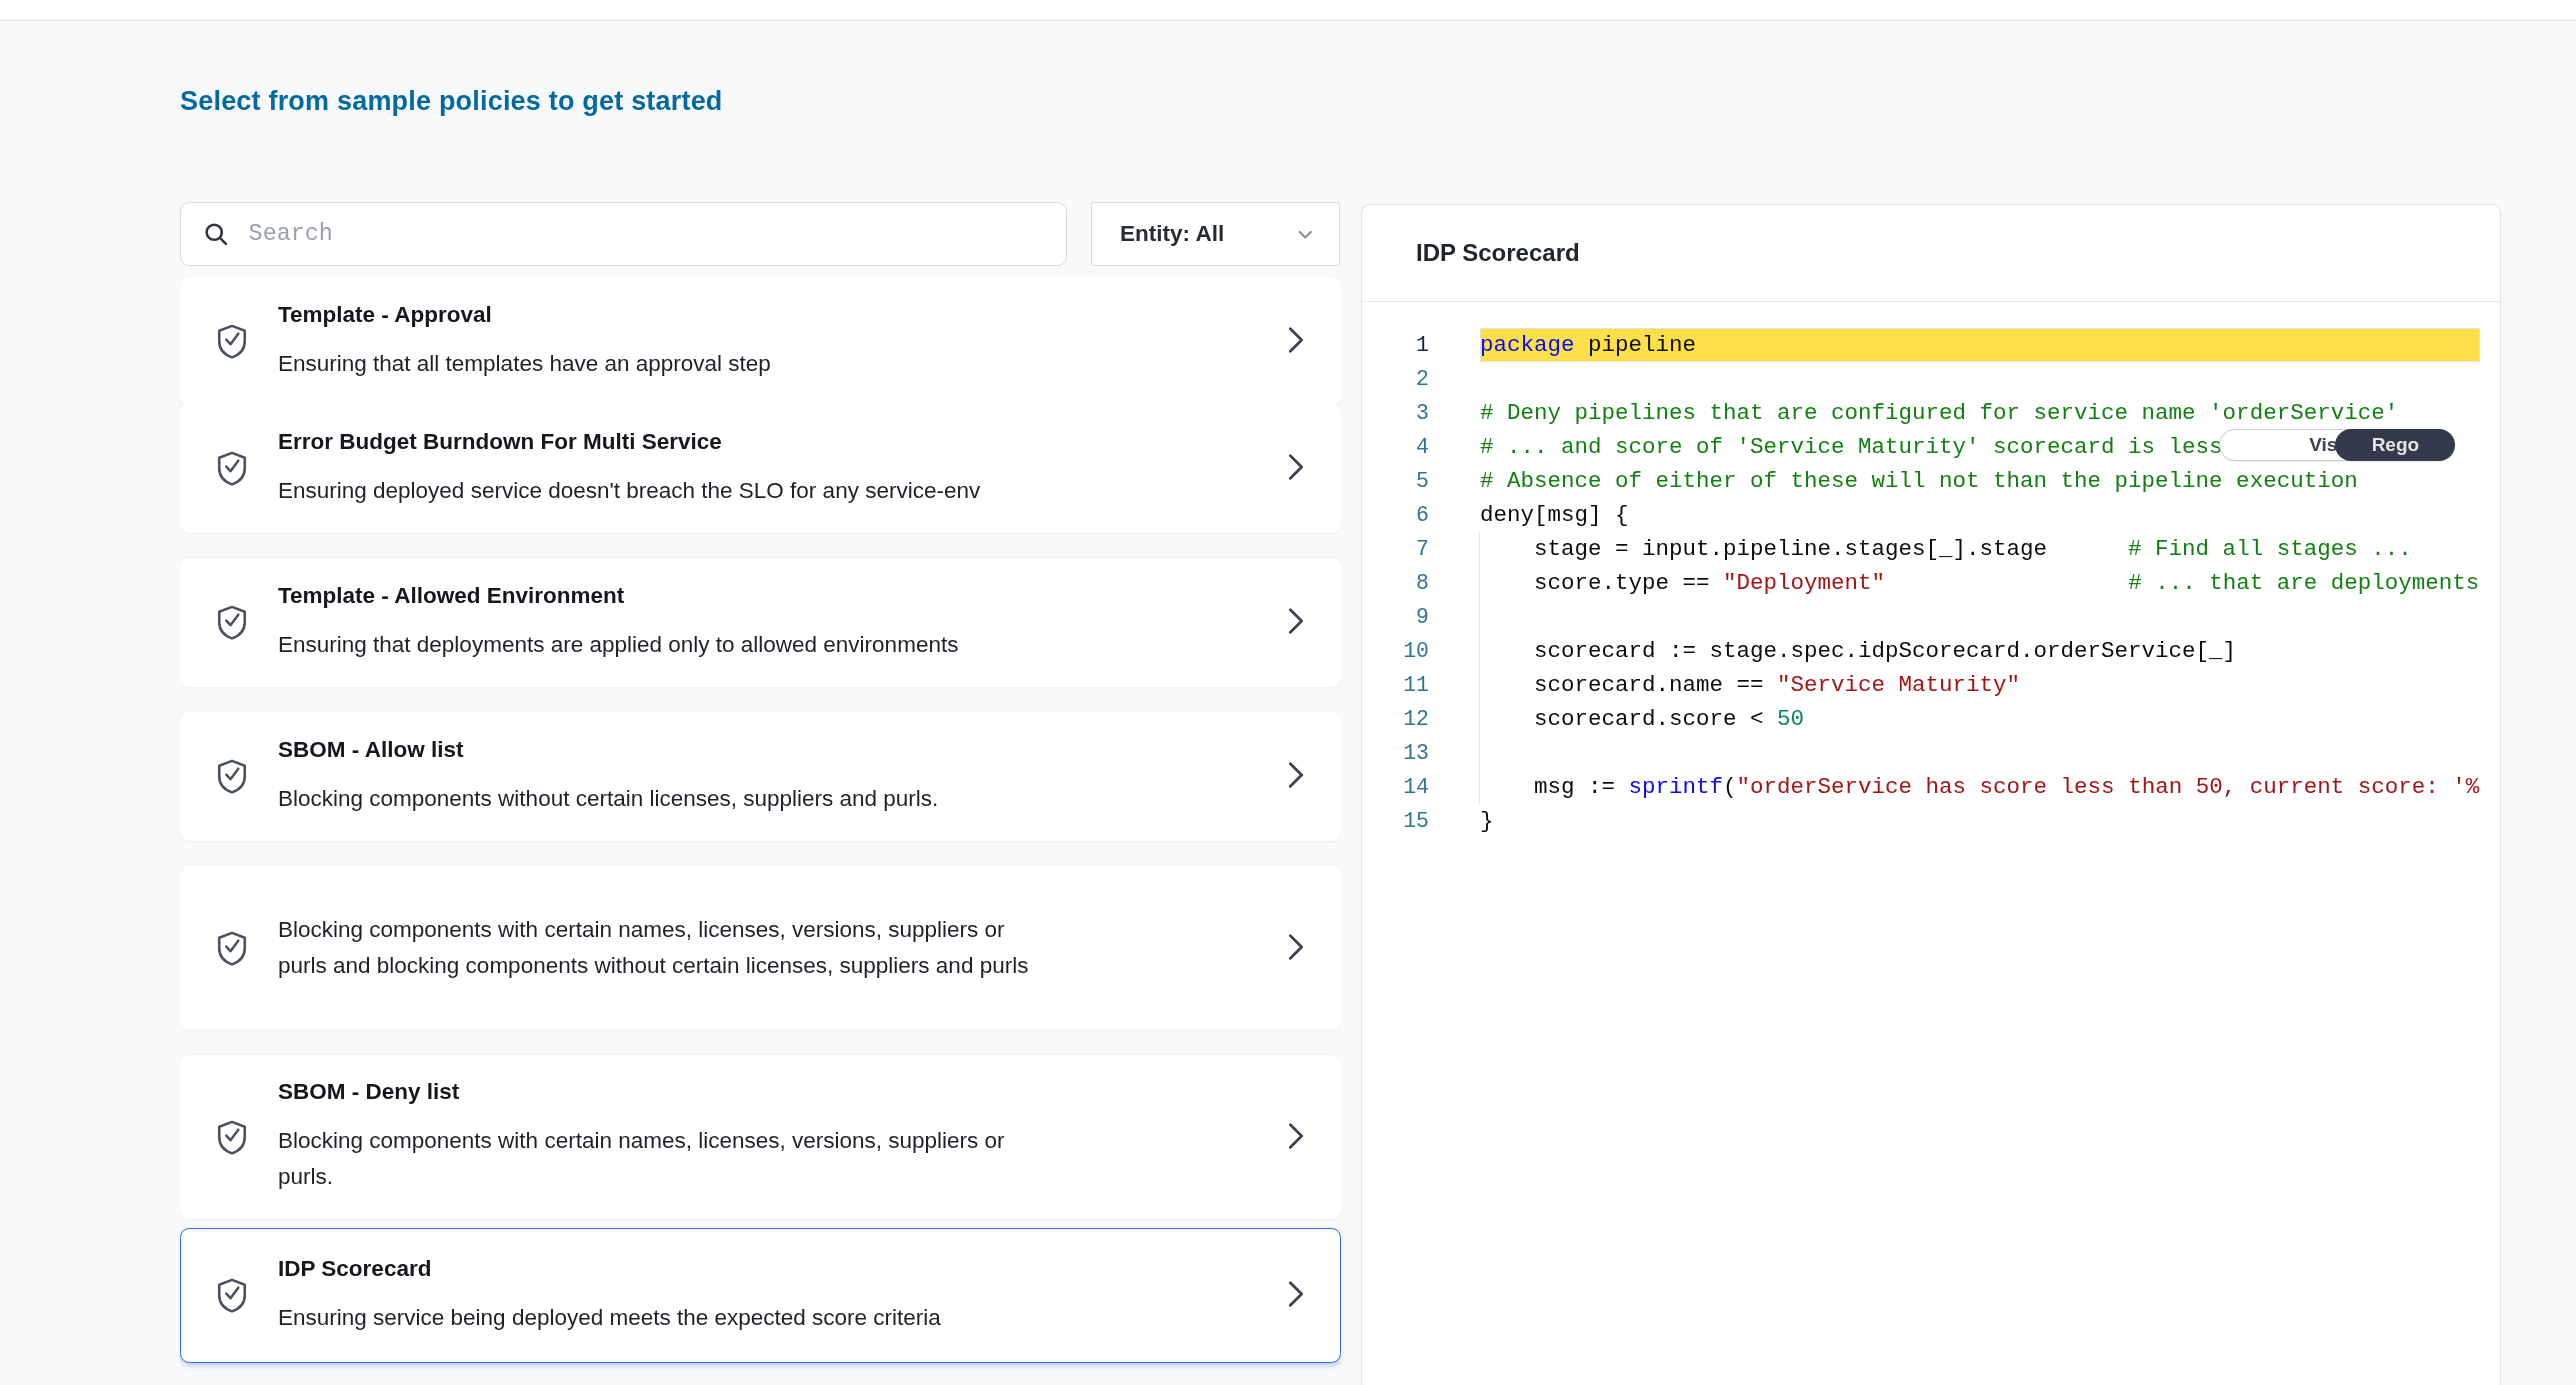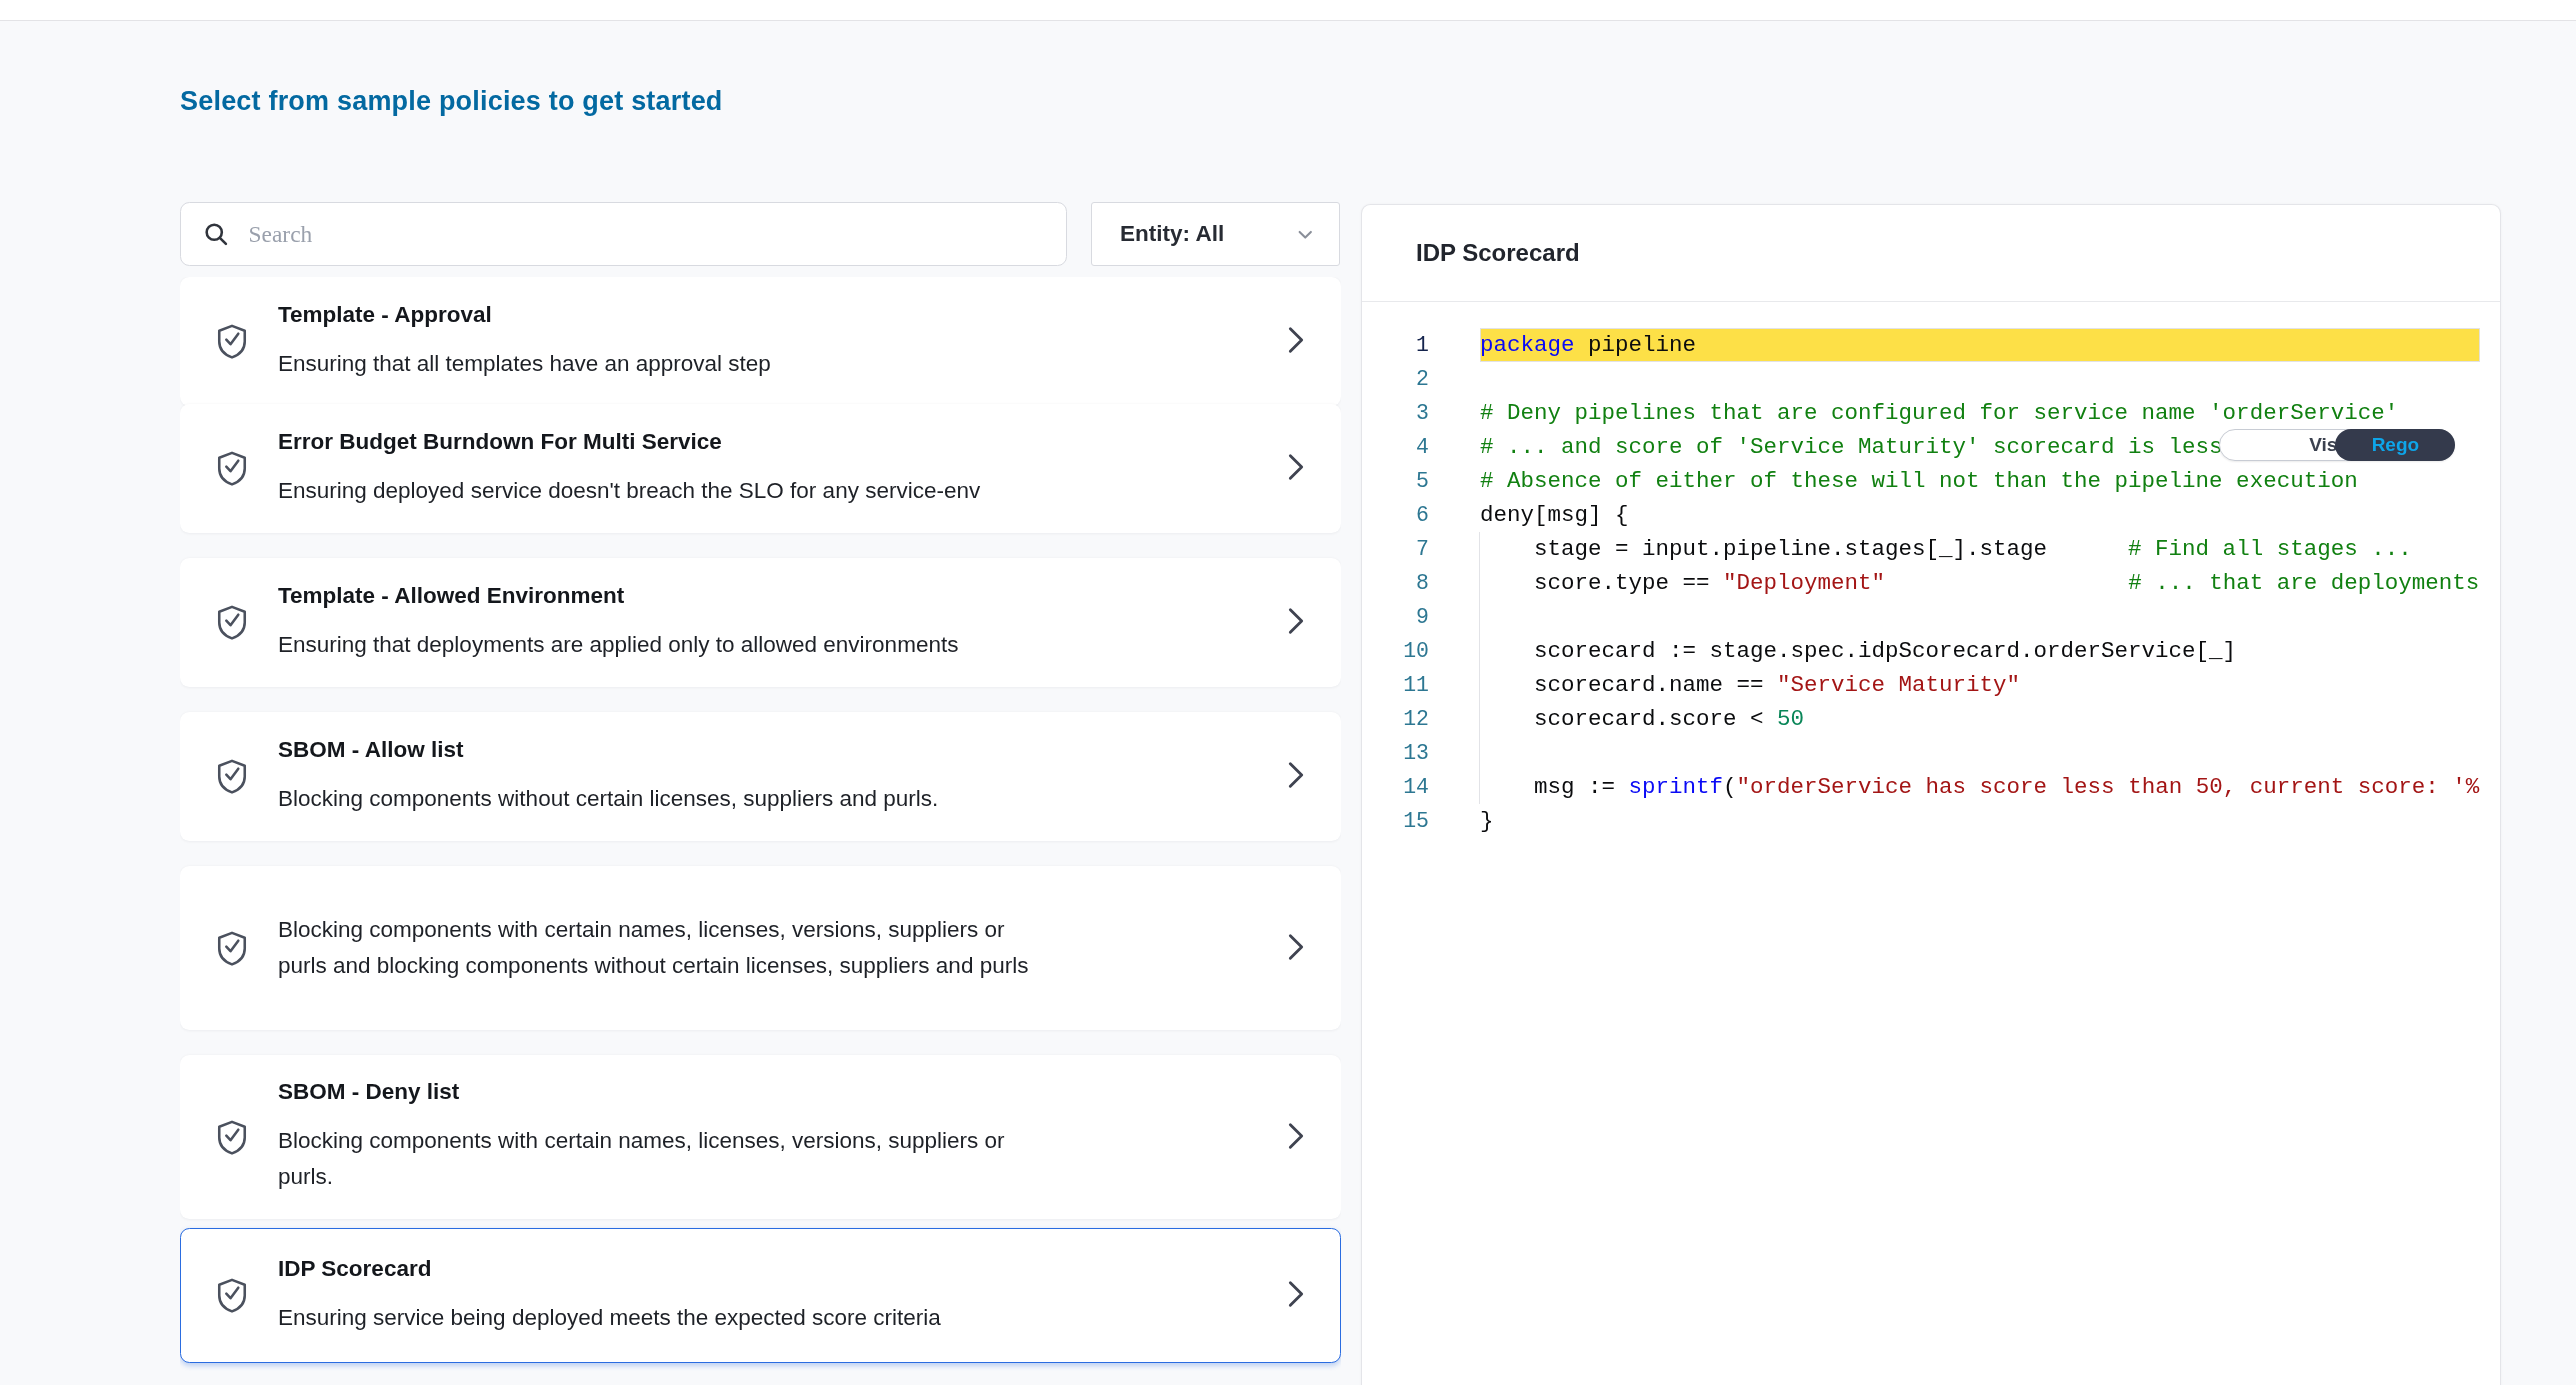--- a/index.html
+++ b/index.html
@@ -7,21 +7,21 @@
   body { font-family:"Liberation Sans", sans-serif; }
   .stage { position:relative; width:2576px; height:1385px; background:#f8f9fb; overflow:hidden; }
 
   .topbar { position:absolute; left:0; top:0; width:100%; height:20.6px; background:#ffffff; border-bottom:1.9px solid #e3e3e6; }
 
   .page-title { position:absolute; left:180px; top:86px; font-size:27px; font-weight:700; color:#0369a1; letter-spacing:0.2px; }
 
   
   .search-box { position:absolute; left:180px; top:202px; width:887px; height:64px; background:#fff; border:0.9px solid #d8dae0; border-radius:9.4px; display:flex; align-items:center; padding:0 20.6px; }
   .search-box svg { flex:none; }
-  .search-box input { border:none; outline:none; flex:1; margin-left:19px; font-size:23.4px; color:#30343c; font-family:Liberation Serif, serif; background:transparent; }
+  .search-box input { border:none; outline:none; flex:1; margin-left:19px; font-size:23.4px; color:#30343c; font-family:Liberation Mono, monospace; background:transparent; }
   .search-box input::placeholder { color:#9aa0ac; }
   .entity-select { position:absolute; left:1091px; top:202px; width:249px; height:64px; background:#fff; border:0.9px solid #d8dae0; border-radius:3px; display:flex; align-items:center; justify-content:space-between; padding:0 22.5px 0 28px; cursor:pointer; }
   .entity-select .lbl { font-size:22.5px; font-weight:600; color:#272b33; }
 
   
   .policy-list { position:absolute; left:180px; top:277px; width:1161px; height:1108px; overflow:hidden; }
   .card { background:#fff; border-radius:9.4px; margin-bottom:25px; display:flex; align-items:center; padding:0 32px; box-shadow:0 0.9px 2.8px rgba(16,24,40,.05); border:0.9px solid transparent; cursor:pointer; }
   .card.h1 { height:129px; }
   .card.h2 { height:164px; }
   .card.first { margin-top:-27px; }
@@ -46,21 +46,21 @@
   .code-row.hl .code-text { background:#fde047; box-shadow:inset 0 0 0 0.9px #e2e2e6; }
   .tok-kw { color:#0a0af5; }
   .tok-com { color:#118011; }
   .tok-str { color:#a31515; }
   .tok-num { color:#098658; }
   .tok-pl { color:#0b0c0e; }
 
   
   .mode-toggle { position:absolute; top:127px; right:45px; width:236px; height:32px; background:#fff; border:1.4px solid #c8ccd4; border-radius:17px; display:flex; z-index:5; box-shadow:0 0.9px 1.9px rgba(0,0,0,.08); }
   .mode-toggle .seg-visual { flex:1; display:flex; align-items:center; justify-content:center; font-size:19px; font-weight:700; color:#3c4250; cursor:pointer; }
-  .mode-toggle .seg-rego { position:absolute; right:-1.4px; top:-1.4px; bottom:-1.4px; width:120px; background:#343a4c; border-radius:17px; display:flex; align-items:center; justify-content:center; font-size:19px; font-weight:700; color:#0ea5e9; cursor:pointer; }
+  .mode-toggle .seg-rego { position:absolute; right:-1.4px; top:-1.4px; bottom:-1.4px; width:120px; background:#343a4c; border-radius:17px; display:flex; align-items:center; justify-content:center; font-size:19px; font-weight:700; color:#e5e5e5; cursor:pointer; }
 </style>
 </head>
 <body>
 
 <div class="stage">
   <div class="topbar"></div>
 
   <div class="page-title">Select from sample policies to get started</div>
 
   <div class="search-box">

